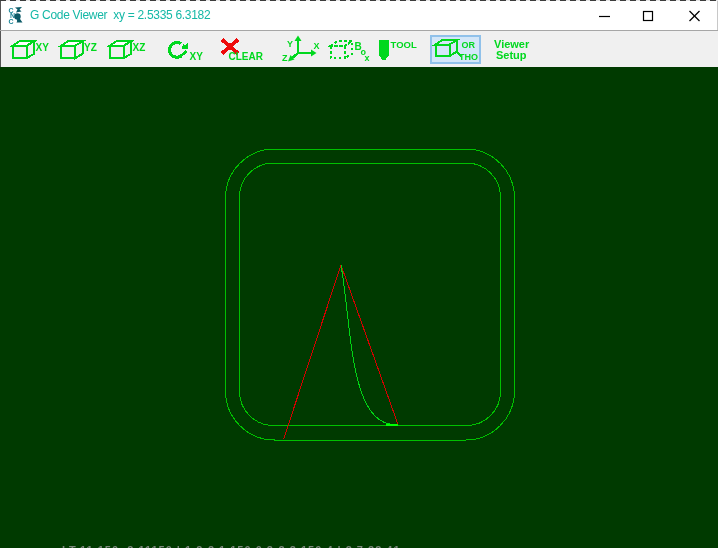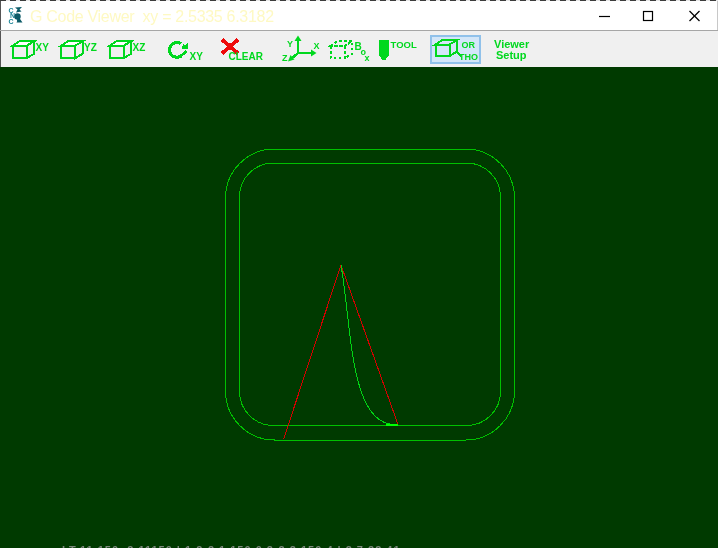--- a/index.html
+++ b/index.html
@@ -1,19 +1,19 @@
 <!DOCTYPE html>
 <html><head>
 <meta charset="utf-8">
 <style>
 *{margin:0;padding:0;box-sizing:border-box}
 html,body{width:718px;height:548px;overflow:hidden;font-family:"Liberation Sans",sans-serif;background:#003a00;position:relative}
 #titlebar{position:absolute;left:0;top:0;width:718px;height:30px;background:#ffffff;border-left:1px solid #555;border-right:1px solid #c8c8c8}
 #topedge{position:absolute;left:0;top:0;width:718px;height:1px;background:repeating-linear-gradient(90deg,#3c3c3c 0 6px,#e8e8e8 6px 10px)}
-#titletext{position:absolute;left:30px;top:8px;font-size:16px;color:#fef9c3;letter-spacing:-0.3px}
+#titletext{position:absolute;left:30px;top:8px;font-size:12px;color:#14b8a6;letter-spacing:-0.3px}
 #sep{position:absolute;left:0;top:30px;width:718px;height:1px;background:#a6a6a6}
 #toolbar{position:absolute;left:0;top:31px;width:718px;height:36px;background:#f0f0f0;border-left:1px solid #555}
 #canvas{position:absolute;left:0;top:67px;width:718px;height:481px;background:#003a00}
 #status{position:absolute;left:62px;top:546px;width:420px;height:2px;overflow:hidden;color:#7d887d;font-size:11px;font-weight:bold;letter-spacing:1px}
 #status span{display:block;margin-top:-2px}
 </style>
 </head>
 <body>
 <div id="titlebar"></div>
 <div id="topedge"></div>

